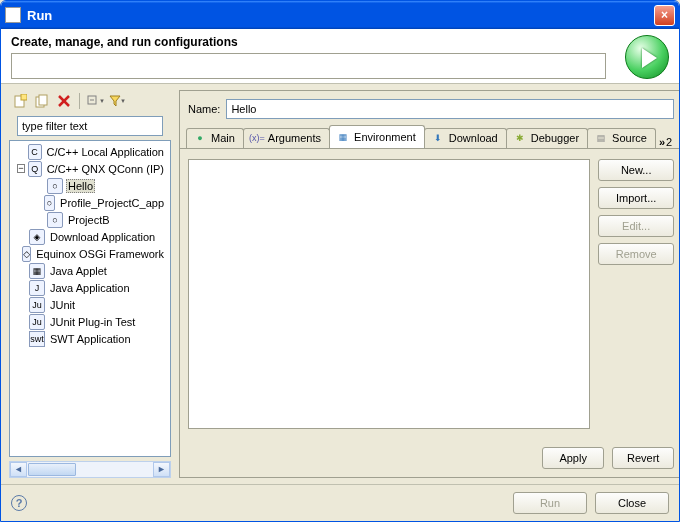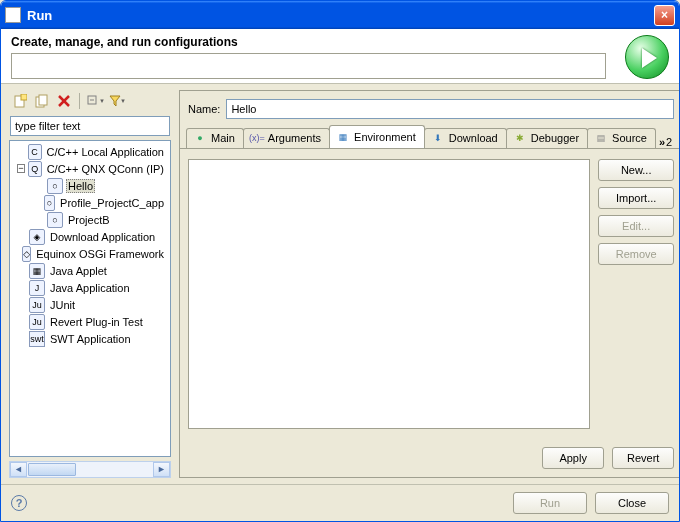--- a/index.html
+++ b/index.html
@@ -12,21 +12,21 @@
   .header-left { flex: 1; }
   .header-title { font-weight: bold; font-size: 12px; margin-bottom: 4px; }
   .header-banner { border: 1px solid #a0a090; height: 26px; background: #fff; margin-top: 2px; width: 595px; }
   .run-big { width: 44px; height: 44px; border-radius: 50%; background: radial-gradient(circle at 35% 30%, #e8ffe8, #49d060 55%, #0d8a20); border: 1px solid #0a7a18; position: relative; margin-left: 8px; }
   .run-big::after { content: ""; position: absolute; left: 16px; top: 12px; border-left: 15px solid #fff; border-top: 10px solid transparent; border-bottom: 10px solid transparent; filter: drop-shadow(0 0 1px #0a7a18); }
   .body { display: flex; height: 400px; }
   .left { width: 174px; padding: 6px 4px 6px 8px; display: flex; flex-direction: column; }
   .left-toolbar { height: 22px; display: flex; align-items: center; gap: 4px; padding: 0 2px; }
   .tbtn { width: 18px; height: 18px; display: inline-flex; align-items: center; justify-content: center; }
   .tsep { width: 1px; height: 16px; background: #b0b0a0; margin: 0 2px; }
-  .filter { margin: 4px 1px; }
+  .filter { margin: 4px 8px; }
   .filter input { width: 100%; height: 20px; border: 1px solid #7f9db9; padding: 2px 4px; font-size: 11px; }
   .tree { flex: 1; border: 1px solid #7f9db9; background: #fff; overflow: hidden; padding: 2px 0; }
   .tree-row { display: flex; align-items: center; height: 17px; white-space: nowrap; padding-right: 4px; }
   .twisty { width: 9px; height: 9px; border: 1px solid #808080; font-size: 9px; line-height: 7px; text-align: center; margin: 0 3px; color: #000; background: #fff; }
   .twisty.blank { border: none; background: none; }
   .nicon { width: 16px; height: 16px; margin-right: 3px; display: inline-flex; align-items: center; justify-content: center; font-size: 9px; }
   .tree-row.selected .lbl { background: #e0e0d0; border: 1px dotted #808080; padding: 0 1px; }
   .lbl { padding: 0 2px; }
   .hscroll { height: 17px; border: 1px solid #bdd1ec; background: #eef3fb; display: flex; align-items: center; margin-top: 4px; }
   .hscroll .arrow { width: 17px; height: 15px; background: linear-gradient(#f3f7fd,#cfe0f7); border: 1px solid #b0c8eb; text-align: center; line-height: 13px; color: #4a6a9c; font-size: 9px; }
@@ -158,21 +158,21 @@
           <span class="lbl">Java Application</span>
         </div>
         <div class="tree-row" style="padding-left: 4px;">
           <span class="twisty blank"></span>
           <span class="nicon" style="border: 1px solid rgb(136, 153, 187); background: rgb(238, 243, 255); border-radius: 2px;">Ju</span>
           <span class="lbl">JUnit</span>
         </div>
         <div class="tree-row" style="padding-left: 4px;">
           <span class="twisty blank"></span>
           <span class="nicon" style="border: 1px solid rgb(136, 153, 187); background: rgb(238, 243, 255); border-radius: 2px;">Ju</span>
-          <span class="lbl">Revert Plug-in Test</span>
+          <span class="lbl">JUnit Plug-in Test</span>
         </div>
         <div class="tree-row" style="padding-left: 4px;">
           <span class="twisty blank"></span>
           <span class="nicon" style="border: 1px solid rgb(136, 153, 187); background: rgb(238, 243, 255); border-radius: 0;">swt</span>
           <span class="lbl">SWT Application</span>
         </div>
       </div>
     <div class="hscroll">
       <div class="arrow">◄</div>
       <div class="thumb"></div>

